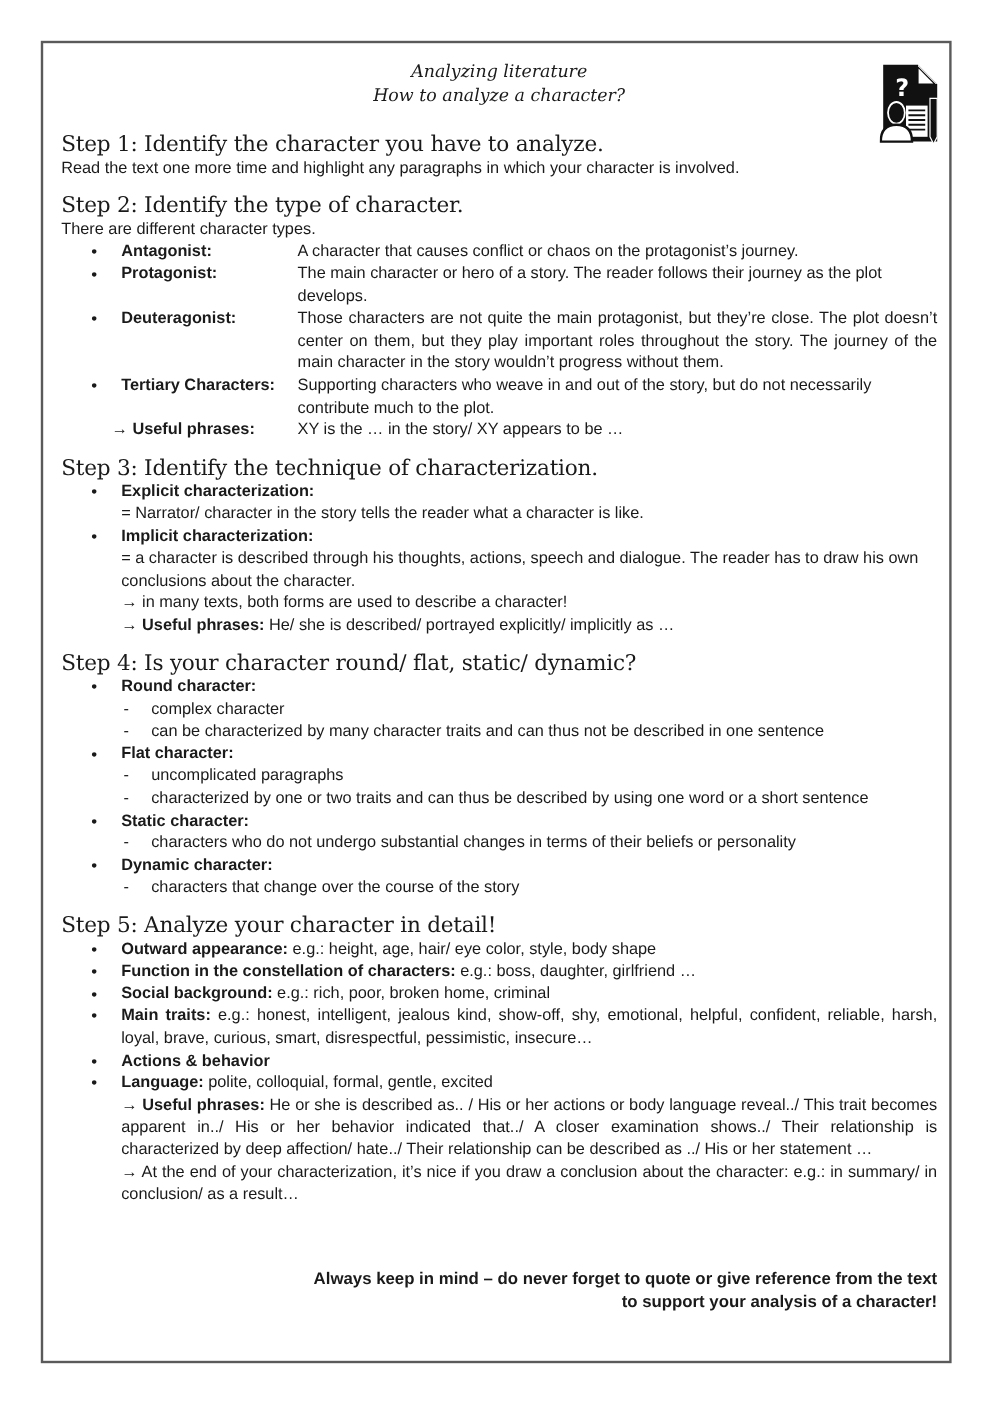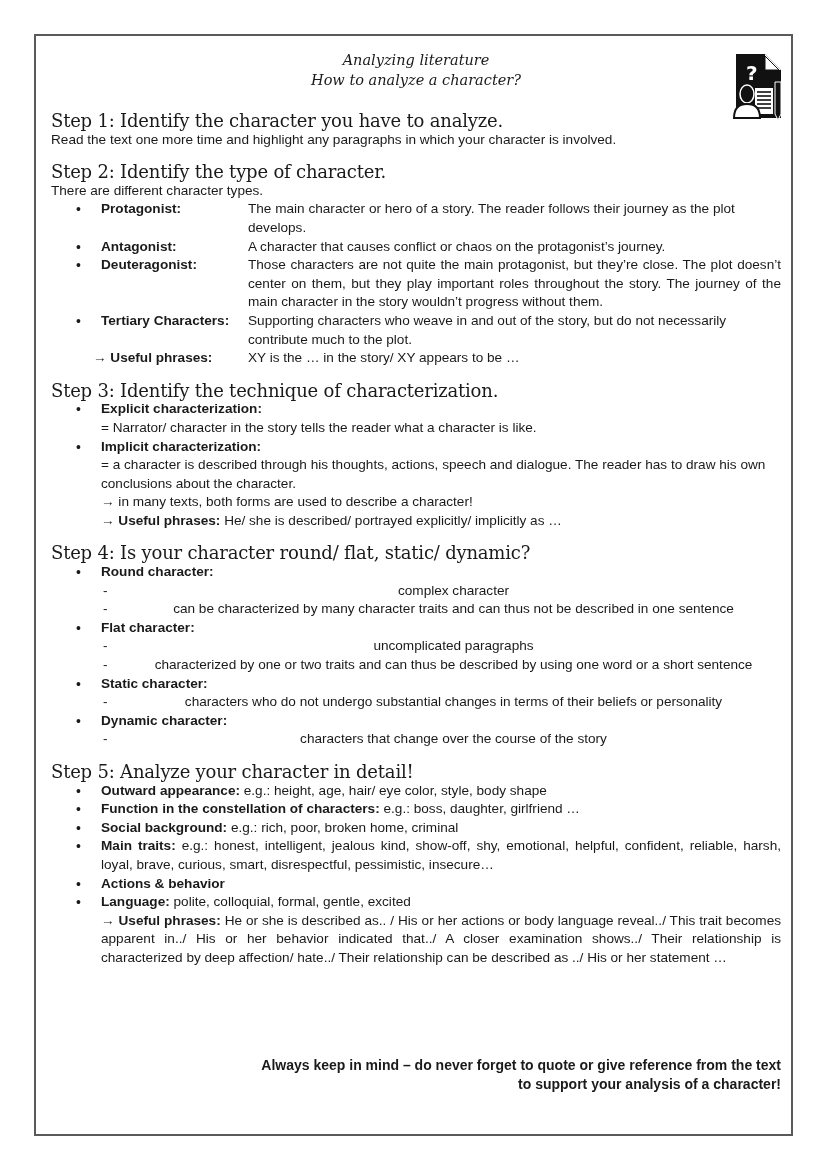--- a/index.html
+++ b/index.html
@@ -16,21 +16,21 @@
   p { margin: 0; }
   ul.b { list-style: none; margin: 0; padding: 0; }
   ul.b > li { position: relative; padding-left: 50px; }
   ul.b > li::before { content: "\2022"; position: absolute; left: 25px; top: 0; font-size: 14px; }
   .types li { display: flex; }
   .types .lbl { width: 147px; flex: none; font-weight: bold; }
   .types .desc { flex: 1; }
   .types li.noBullet::before { content: ""; }
   b { font-weight: bold; text-align: right; }
   .dash { list-style: none; margin: 0; padding: 0; }
-  .dash li { position: relative; padding-left: 25px; text-align: center; }
+  .dash li { position: relative; padding-left: 25px; }
   .dash li::before { content: "-"; position: absolute; left: 2px; top: 0; }
   .just { text-align: justify; }
   .footer { position: absolute; left: 51px; width: 730px; top: 1056px; text-align: right; font-weight: bold; font-size: 14px; line-height: 19px; }
 </style>
 </head>
 <body>
 
 <div class="frame"></div>
 
 <svg class="icon" viewBox="0 0 50 70">
@@ -60,26 +60,26 @@
   <section class="step" style="margin-top:22px">
     <span class="hand step-h">Step 1: Identify the character you have to analyze.</span>
     <p>Read the text one more time and highlight any paragraphs in which your character is involved.</p>
   </section>
 
   <section class="step" style="margin-top:14px">
     <span class="hand step-h">Step 2:  Identify the type of character.</span>
     <p>There are different character types.</p>
     <ul class="b types">
       <li>
+          <span class="lbl">Antagonist:</span>
+          <span class="desc">A character that causes conflict or chaos on the protagonist’s journey.</span>
+        </li>
+      <li>
           <span class="lbl">Protagonist:</span>
           <span class="desc">The main character or hero of a story. The reader follows their journey as the plot develops.</span>
-        </li>
-      <li>
-          <span class="lbl">Antagonist:</span>
-          <span class="desc">A character that causes conflict or chaos on the protagonist’s journey.</span>
         </li>
       <li>
           <span class="lbl">Deuteragonist:</span>
           <span class="desc just">Those characters are not quite the main protagonist, but they’re close. The plot doesn’t center on them, but they play important roles throughout the story. The journey of the main character in the story wouldn’t progress without them.</span>
         </li>
       <li>
           <span class="lbl">Tertiary Characters:</span>
           <span class="desc">Supporting characters who weave in and out of the story, but do not necessarily contribute much to the plot.</span>
         </li>
       <li class="noBullet">
@@ -132,20 +132,21 @@
   <section class="step" style="margin-top:14px">
     <span class="hand step-h">Step 5: Analyze your character in detail!</span>
     <ul class="b">
       <li><b>Outward appearance:</b><span> e.g.: height, age, hair/ eye color, style, body shape</span></li>
       <li><b>Function in the constellation of characters:</b><span> e.g.: boss, daughter, girlfriend …</span></li>
       <li><b>Social background:</b><span> e.g.: rich, poor, broken home, criminal</span></li>
       <li class="just"><b>Main traits:</b><span> e.g.: honest, intelligent, jealous kind, show-off, shy, emotional, helpful, confident, reliable, harsh, loyal, brave, curious, smart, disrespectful, pessimistic, insecure…</span></li>
       <li><b>Actions &amp; behavior</b><span></span></li>
       <li><b>Language:</b><span> polite, colloquial, formal, gentle, excited</span>
         <p class="just"><b>→ Useful phrases:</b><span> He or she is described as.. / His or her actions or body language reveal../ This trait becomes apparent in../ His or her behavior indicated that../ A closer examination shows../ Their relationship is characterized by deep affection/ hate../ Their relationship can be described as ../ His or her statement …</span></p>
+        <p class="just">→ At the end of your characterization, it’s nice if you draw a conclusion about the character: e.g.:  in summary/ in conclusion/ as a result…</p>
       </li>
     </ul>
   </section>
 </div>
 
 <div class="footer">
   <div>Always keep in mind – do never forget to quote or give reference from the text</div>
   <div>to support your analysis of a character!</div>
 </div>
 

